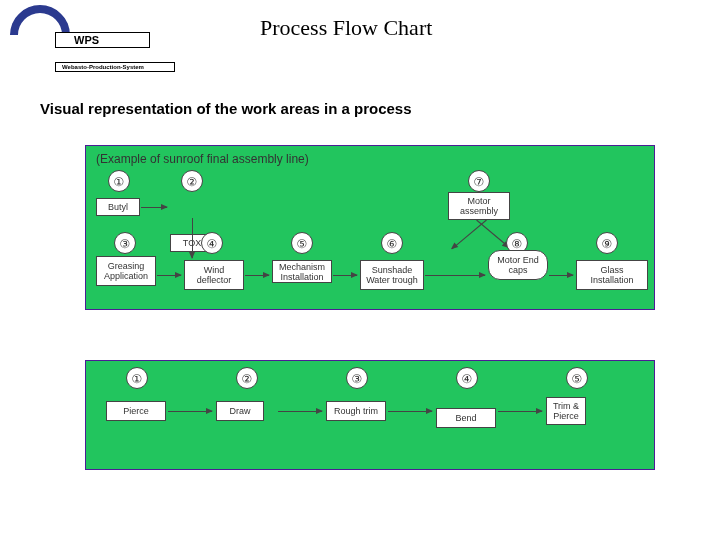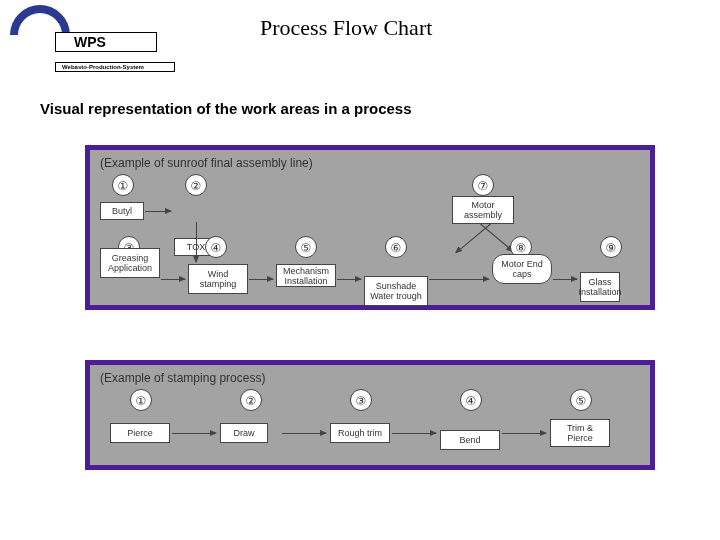--- a/index.html
+++ b/index.html
@@ -30,21 +30,21 @@
     border: 8px solid #2b3a8f;
     border-radius: 50%;
     border-right-color: transparent;
     border-bottom-color: transparent;
     transform: rotate(45deg);
   }
   .logo-label-1 {
     position: absolute;
     left: 45px;
     top: 22px;
-    font-size: 14px;
+    font-size: 11px;
     font-weight: bold;
     background: #fff;
     border: 1px solid #000;
     padding: 1px 50px 1px 18px;
     color: #000;
   }
   .logo-label-2 {
     position: absolute;
     left: 45px;
     top: 52px;
@@ -66,22 +66,22 @@
   .subtitle {
     position: absolute;
     left: 40px;
     top: 100px;
     font-size: 15px;
     font-weight: bold;
     color: #000;
   }
   .diagram {
     position: absolute;
-    border: 5px solid #4c1d95;
-    background: #a3a3a3;
+    border: 1px solid #4c1d95;
+    background: #22c55e;
   }
   .d1 { left: 85px; top: 145px; width: 570px; height: 165px; padding: 6px 10px; }
   .d2 { left: 85px; top: 360px; width: 570px; height: 110px; padding: 6px 10px; }
   .caption {
     font-size: 12px;
     color: #333;
     margin-bottom: 4px;
   }
   .flow {
     position: relative;
@@ -187,49 +187,48 @@
     <div class="arrow-diag" style="left:380px; top:50px; height:42px; transform:rotate(-50deg);"></div>
     <div class="arrow-diag" style="left:390px; top:50px; height:45px; transform:rotate(50deg);"></div>
 
     <div class="circ" style="left:18px; top:62px;">③</div>
     <div class="circ" style="left:105px; top:62px;">④</div>
     <div class="circ" style="left:195px; top:62px;">⑤</div>
     <div class="circ" style="left:285px; top:62px;">⑥</div>
     <div class="circ" style="left:410px; top:62px;">⑧</div>
     <div class="circ" style="left:500px; top:62px;">⑨</div>
 
-    <div class="box" style="left:0;   top:74px; width:60px; height:30px;">Greasing Application</div>
-    <div class="box" style="left:88px; top:90px; width:60px; height:30px;">Wind stamping</div>
+    <div class="box" style="left:0;   top:86px; width:60px; height:30px;">Greasing Application</div>
+    <div class="box" style="left:88px; top:90px; width:60px; height:30px;">Wind deflector</div>
     <div class="box" style="left:176px;top:90px; width:60px; height:23px;">Mechanism Installation</div>
-    <div class="box" style="left:264px;top:102px; width:64px; height:30px;">Sunshade Water trough</div>
+    <div class="box" style="left:264px;top:90px; width:64px; height:30px;">Sunshade Water trough</div>
     <div class="box" style="left:392px;top:80px; width:60px; height:30px;border-radius:12px;">Motor End caps</div>
-    <div class="box" style="left:480px;top:98px; width:40px; height:30px;">Glass Installation</div>
+    <div class="box" style="left:480px;top:90px; width:72px; height:30px;">Glass Installation</div>
 
     <div class="arrow-h" style="left:61px;  top:105px; width:24px;"></div>
     <div class="arrow-h" style="left:149px; top:105px; width:24px;"></div>
     <div class="arrow-h" style="left:237px; top:105px; width:24px;"></div>
     <div class="arrow-h" style="left:329px; top:105px; width:60px;"></div>
     <div class="arrow-h" style="left:453px; top:105px; width:24px;"></div>
   </div>
 </div>
 
 <div class="diagram d2">
-  <div class="caption">(Example of stamping process)</div>
   <div class="flow flow2">
 
     <div class="circ" style="left:30px;  top:0;">①</div>
     <div class="circ" style="left:140px; top:0;">②</div>
     <div class="circ" style="left:250px; top:0;">③</div>
     <div class="circ" style="left:360px; top:0;">④</div>
     <div class="circ" style="left:470px; top:0;">⑤</div>
 
     <div class="box" style="left:10px;  top:34px; width:60px; height:20px;">Pierce</div>
     <div class="box" style="left:120px; top:34px; width:48px; height:20px;">Draw</div>
     <div class="box" style="left:230px; top:34px; width:60px; height:20px;">Rough trim</div>
     <div class="box" style="left:340px; top:34px; width:60px; height:20px;margin-top:7px;">Bend</div>
-    <div class="box" style="left:450px; top:30px; width:60px; height:28px;">Trim &amp; Pierce</div>
+    <div class="box" style="left:450px; top:30px; width:40px; height:28px;">Trim &amp; Pierce</div>
 
     <div class="arrow-h" style="left:72px;  top:44px; width:44px;"></div>
     <div class="arrow-h" style="left:182px; top:44px; width:44px;"></div>
     <div class="arrow-h" style="left:292px; top:44px; width:44px;"></div>
     <div class="arrow-h" style="left:402px; top:44px; width:44px;"></div>
   </div>
 </div>
 
 </body></html>

